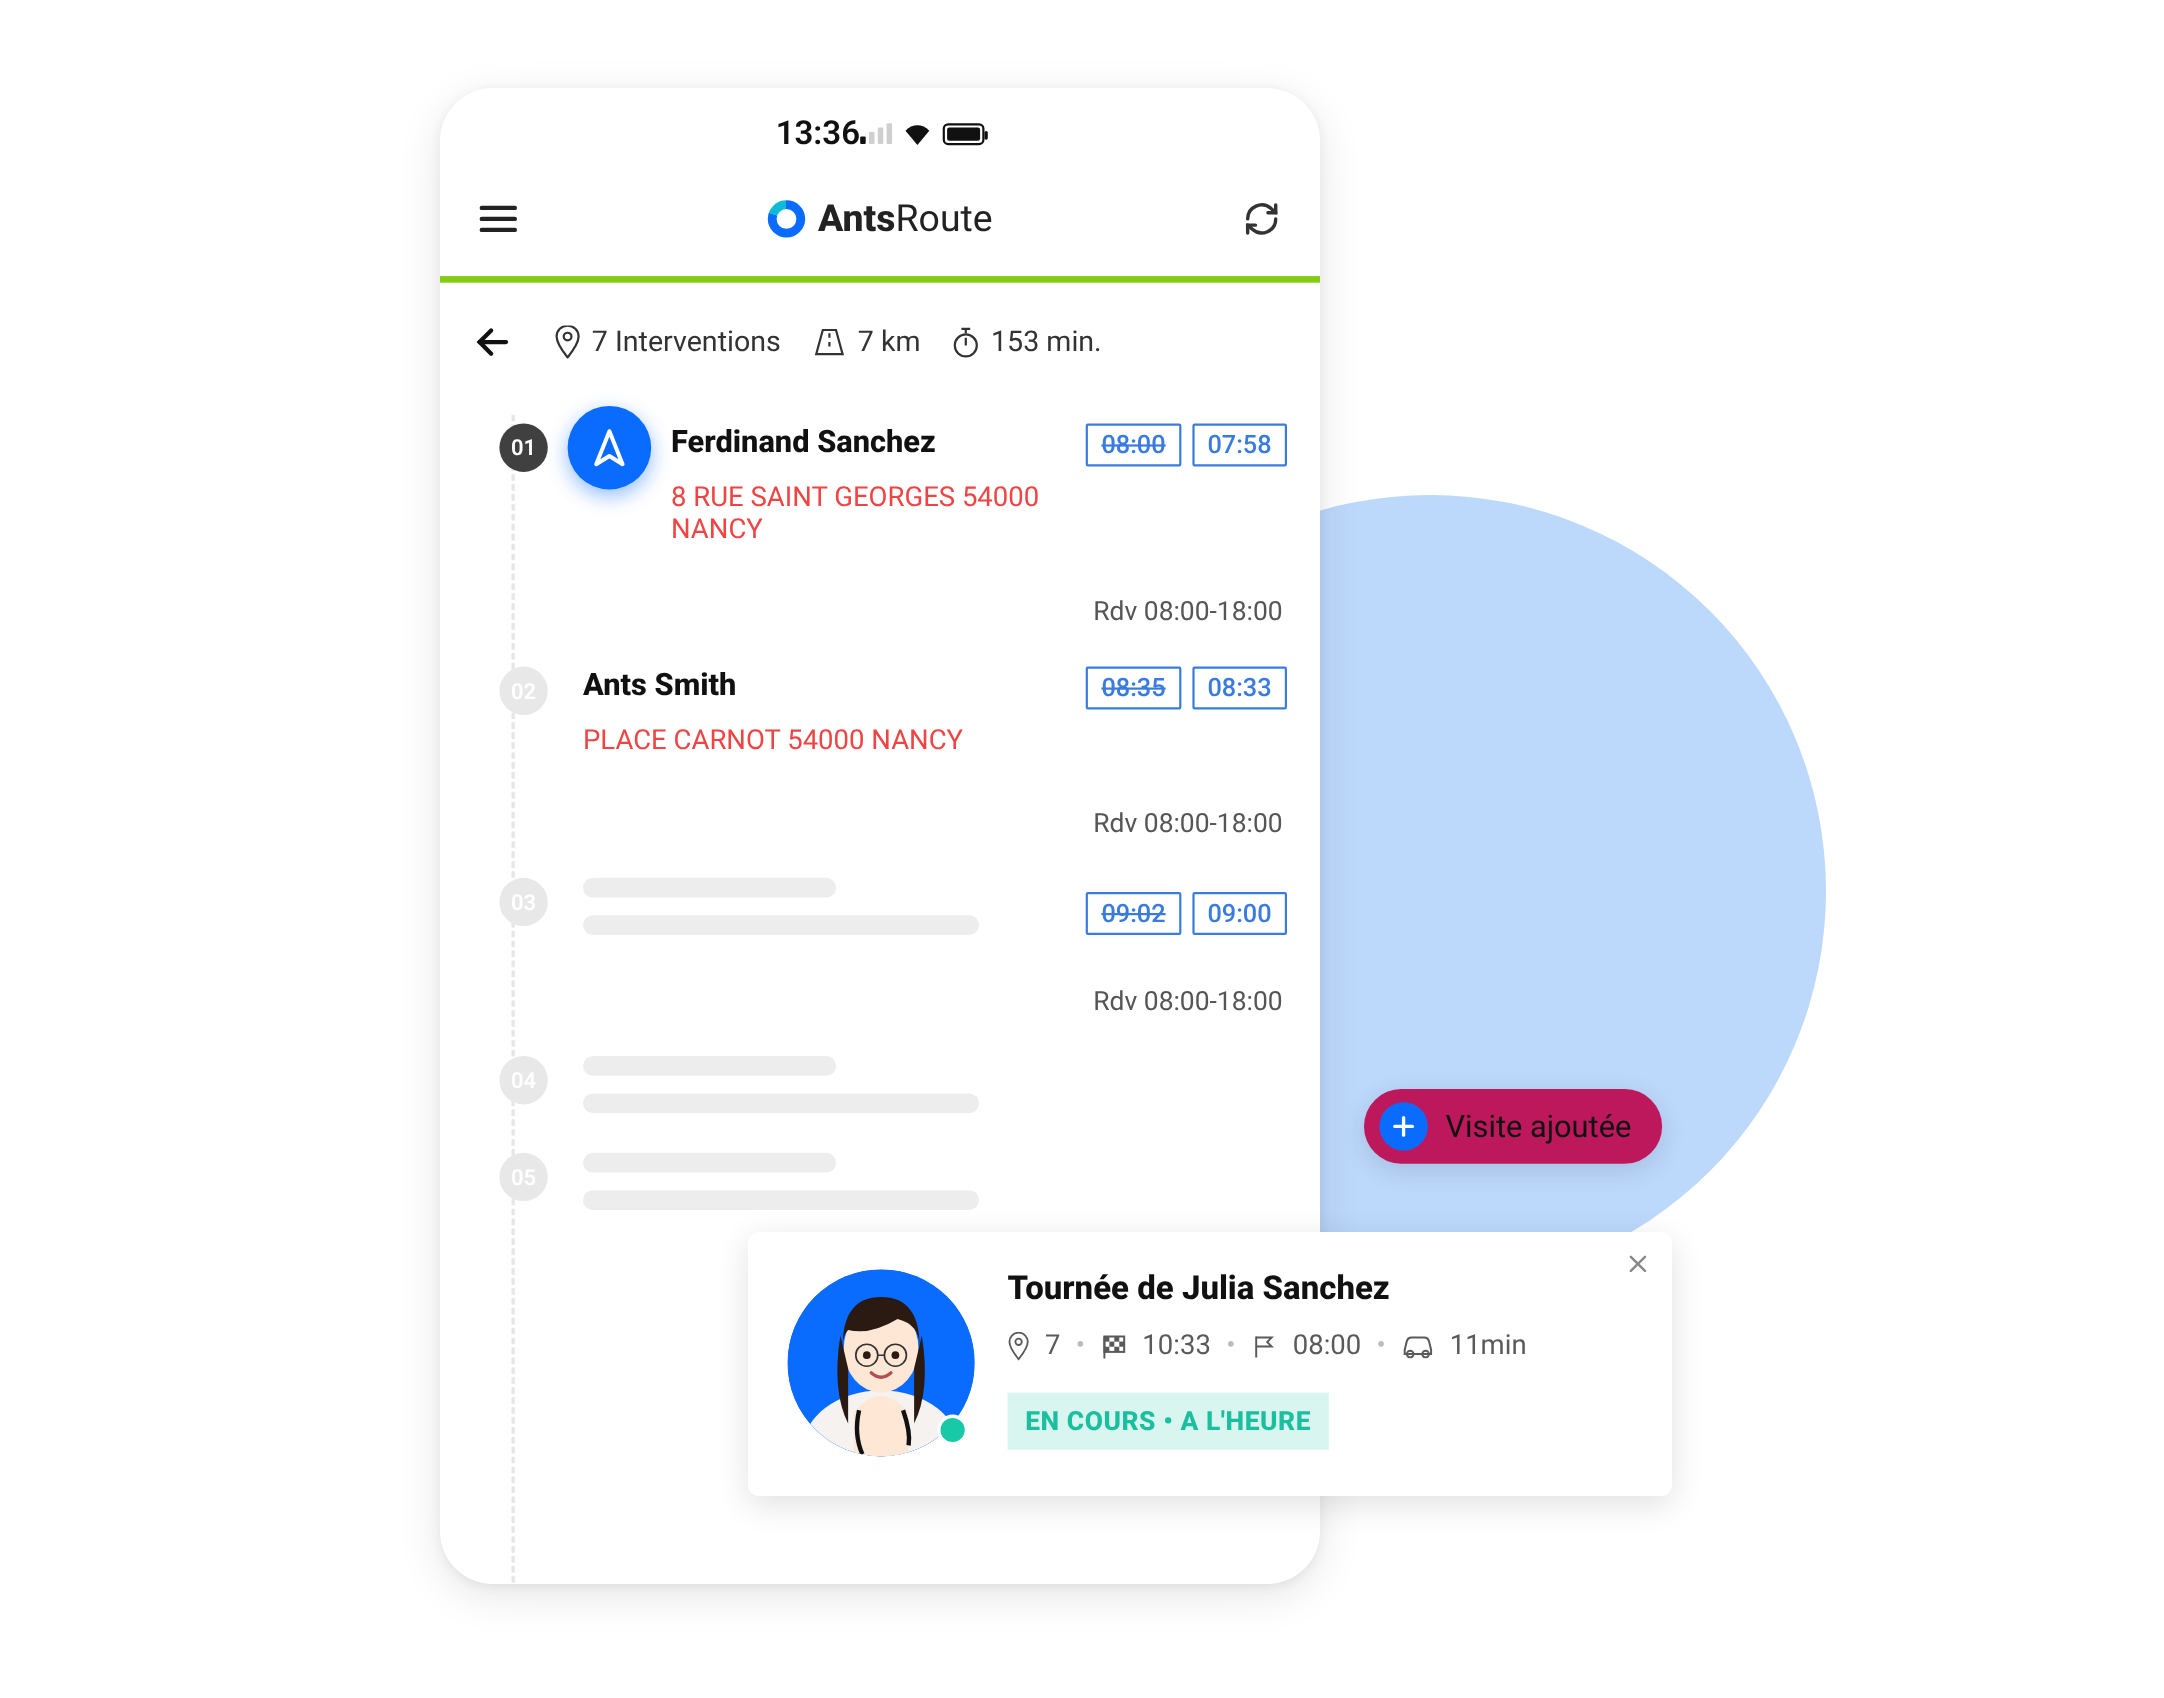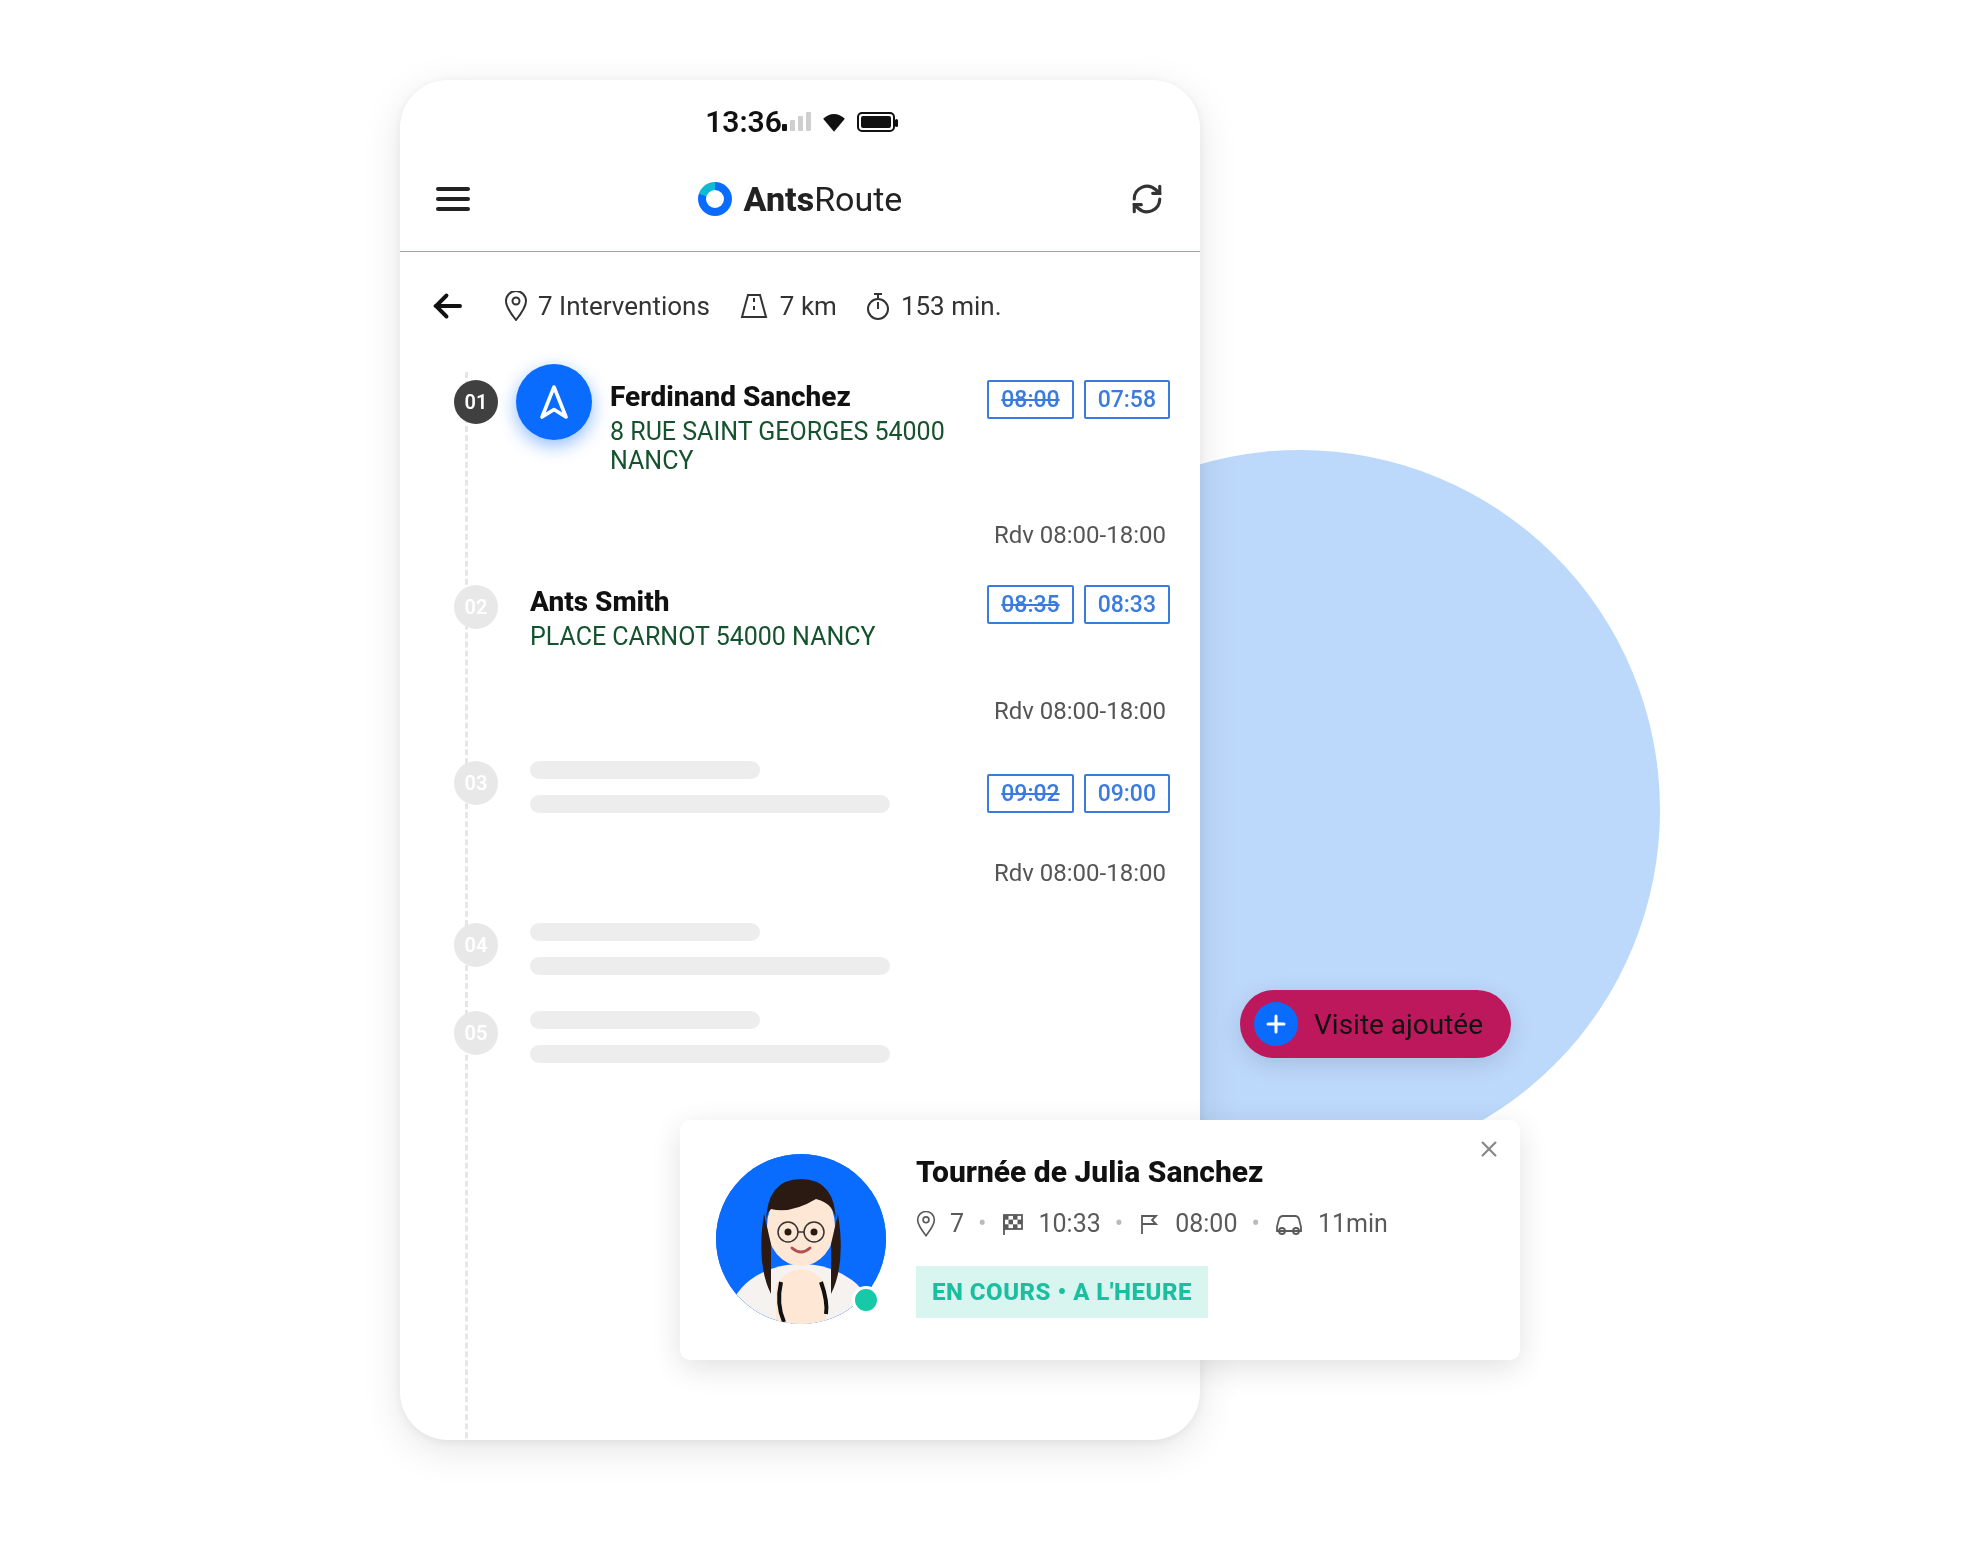--- a/index.html
+++ b/index.html
@@ -60,21 +60,21 @@
     width: 38px; height: 20px;
     border: 2px solid #111; border-radius: 5px;
     position: relative; display:flex; align-items:center; padding:2px;
   }
   .battery::after { content:""; position:absolute; right:-5px; top:5px; width:3px; height:8px; background:#111; border-radius:2px; }
   .battery .fill { background:#111; width:100%; height:100%; border-radius:2px; }
   
   .app-header {
     display:flex; align-items:center; justify-content:space-between;
     padding: 30px 36px 32px 36px;
-    border-bottom: 1px solid #84cc16;
+    border-bottom: 6px solid #84cc16;
   }
   .hamburger { display:flex; flex-direction:column; gap:6px; cursor:pointer; }
   .hamburger span { width:34px; height:4px; background:#222; border-radius:2px; }
   .brand { display:flex; align-items:center; gap:12px; }
   .brand-logo {
     width:34px; height:34px; border-radius:50%;
     background: conic-gradient(#0a6cff 0 80%, #0dbbd6 80% 100%);
     position:relative;
   }
   .brand-logo::after {
@@ -111,21 +111,21 @@
   .num-inactive { background:#e8e8e8; color:#fff; }
   .nav-start {
     position:absolute; left:86px; top:2px;
     width:76px; height:76px; border-radius:50%;
     background:#0a6cff;
     display:flex; align-items:center; justify-content:center;
     box-shadow: 0 6px 18px rgba(10,108,255,0.45);
   }
   .item .head { display:flex; align-items:flex-start; justify-content:space-between; gap:20px; }
   .item .name { font-size:28px; font-weight:800; color:#111; }
-  .item .addr { font-size:25px; color:#14532d; margin-top:4px; }
+  .item .addr { font-size:25px; color:#ef4444; margin-top:20px; }
   .times { display:flex; gap:10px; }
   .time-box {
     border:2px solid #3a7be0; color:#3a7be0;
     padding:4px 12px; font-size:23px; border-radius:2px;
     font-weight:500;
   }
   .time-box.strike { text-decoration: line-through; }
   .rdv { text-align:right; font-size:24px; color:#555; margin-top:46px; padding-right:4px; }
   .placeholder-line {
     height:18px; background:#ededed; border-radius:9px;

